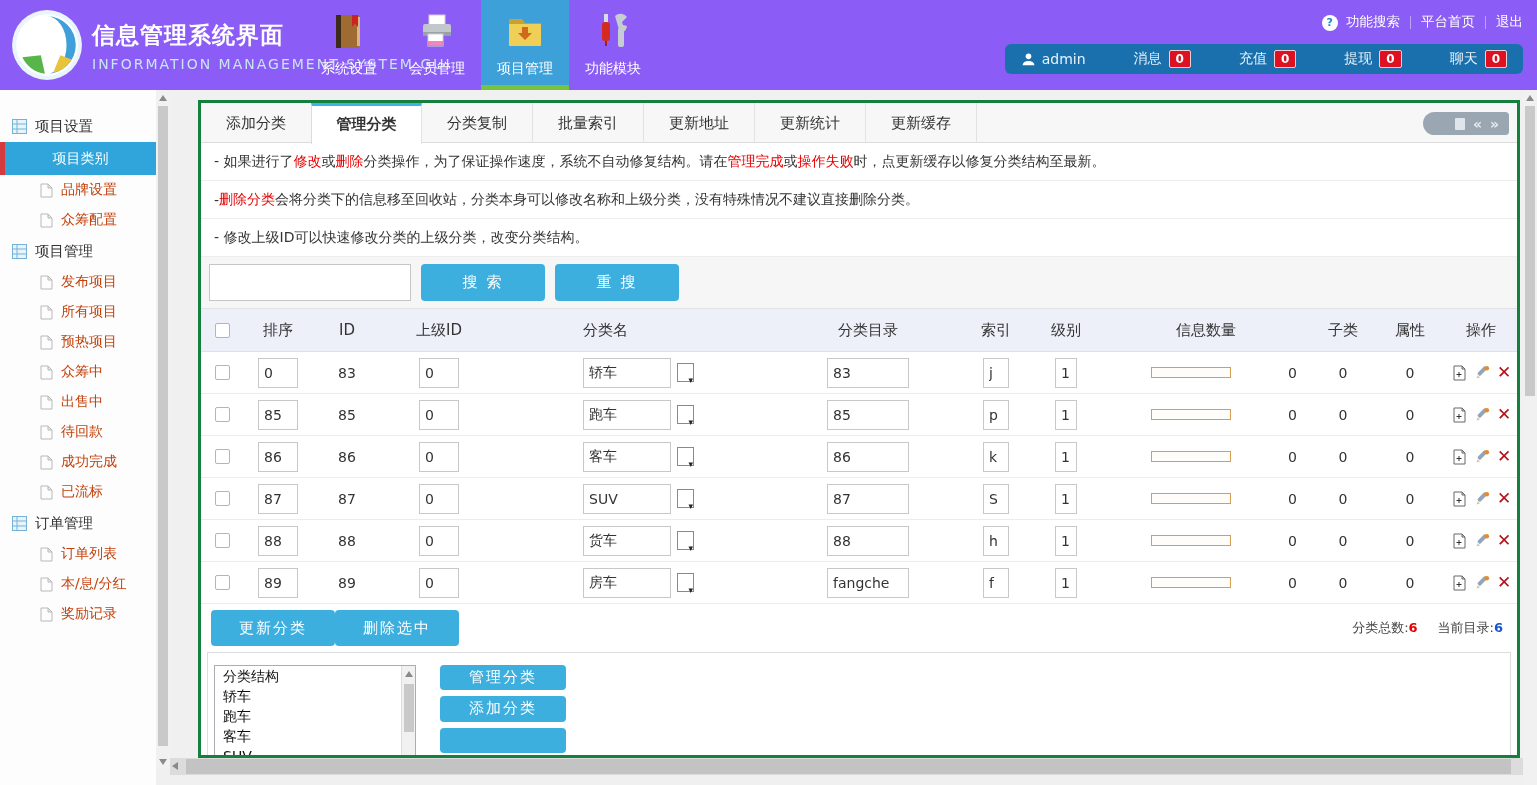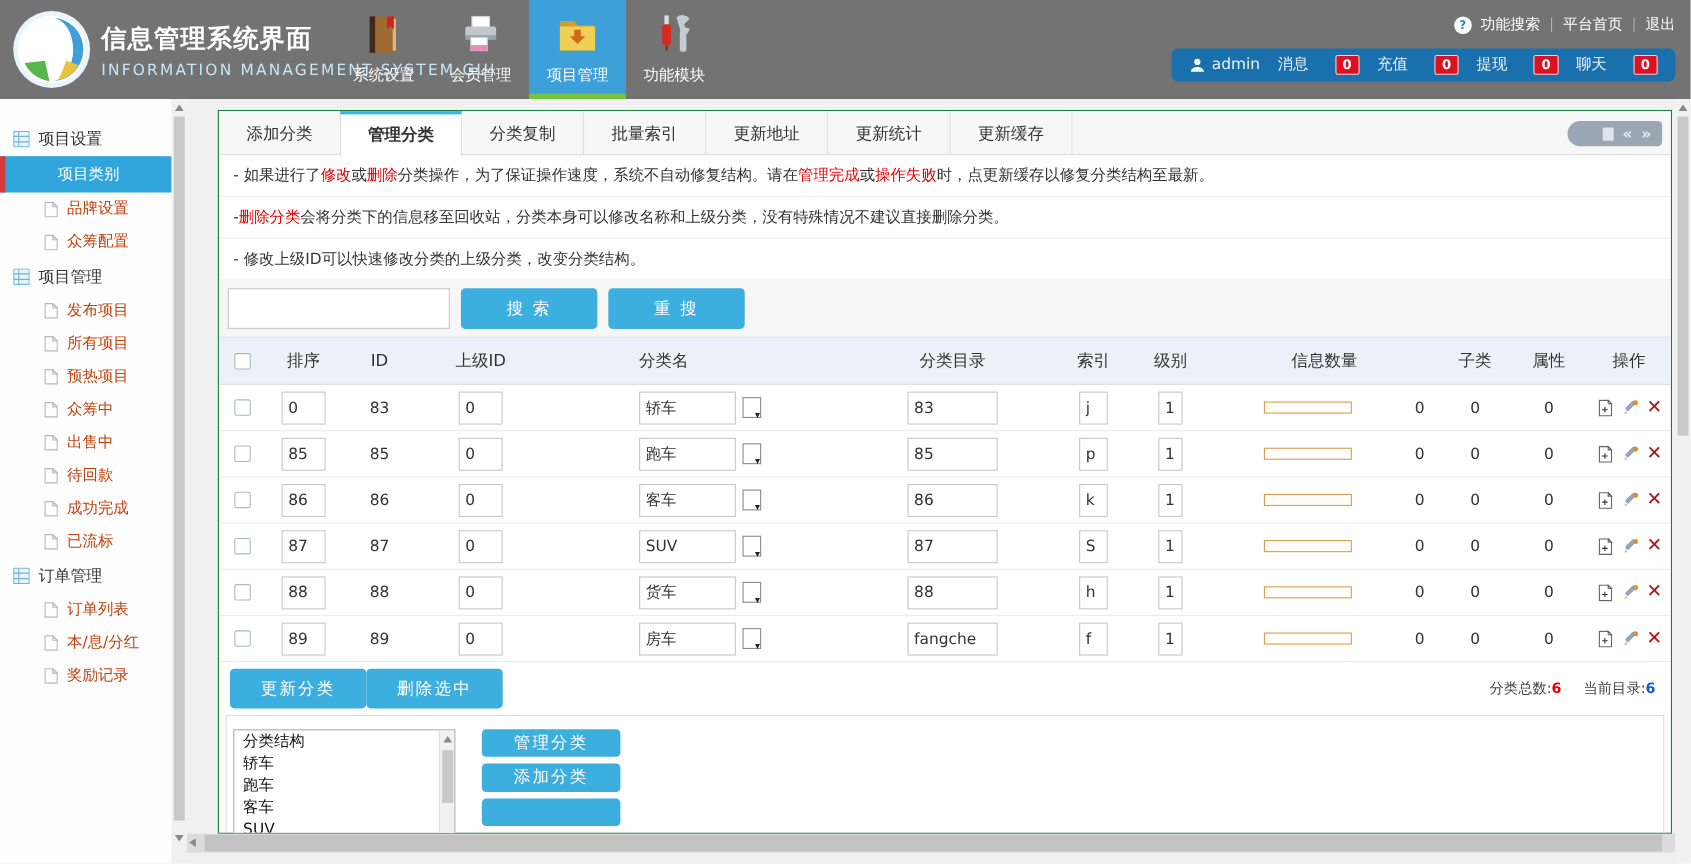--- a/index.html
+++ b/index.html
@@ -1,59 +1,59 @@
 <!DOCTYPE html>
 <html><head>
 <meta charset="utf-8">
 <style>
   * { margin:0; padding:0; box-sizing:border-box; }
   html,body { width:1537px; height:785px; overflow:hidden;
     font-family:"DejaVu Sans","Liberation Sans",sans-serif; background:#f0f0f0; }
   .app { position:relative; width:1537px; height:785px; }
 
   
-  .header { position:absolute; left:0; top:0; width:1537px; height:90px; background:#737373; }
+  .header { position:absolute; left:0; top:0; width:1537px; height:90px; background:#8b5cf6; }
   .logo { position:absolute; left:10px; top:8px; width:74px; height:74px; }
   .title-block { position:absolute; left:92px; top:20px; color:#fff; }
   .title-block .t { font-size:23px; font-weight:bold; letter-spacing:1px; }
   .title-block .s { font-size:14px; color:#c9e4f4; letter-spacing:2px; margin-top:5px; }
   .nav { position:absolute; left:305px; top:0; height:90px; display:flex; }
   .nav-item { width:88px; height:90px; text-align:center; padding-top:9px; position:relative; cursor:pointer; }
   .nav-item .ni { height:46px; display:flex; align-items:center; justify-content:center; }
   .nav-item .nl { color:#fff; font-size:14px; margin-top:5px; }
   .nav-item.active { background:#3da0d9; }
   .nav-item.active::after { content:""; position:absolute; left:0; bottom:0; width:100%; height:5px; background:#76c33d; }
   .header-right { position:absolute; right:14px; top:13px; text-align:right; }
   .top-links { display:flex; align-items:center; justify-content:flex-end; color:#fff; font-size:13.5px; gap:10px; }
   .top-links .sep { width:1px; height:13px; background:rgba(255,255,255,.45); }
   .help-ic { display:inline-block; width:16px; height:16px; line-height:16px; border-radius:50%;
     background:#fff; color:#2287c8; font-size:11px; font-weight:bold; text-align:center; margin-right:4px; }
   .link { cursor:pointer; }
   .user-bar { margin-top:13px; display:inline-flex; align-items:center; height:30px; background:#1a70ad;
     border-radius:6px; padding:0 16px; gap:16px; color:#e8f2fa; font-size:14px; }
   .user-name { display:inline-flex; align-items:center; gap:6px; }
-  .u-item { display:inline-flex; align-items:flex-start; gap:24px; cursor:pointer; }
+  .u-item { display:inline-flex; align-items:flex-start; gap:7px; cursor:pointer;margin-left:32px; }
   .badge { background:#dd1122; color:#fff; font-size:12px; font-weight:bold; padding:1px 6px; border-radius:2px; border:1px solid #f3d0d0; }
 
   
   .sidebar { position:absolute; left:0; top:90px; width:156px; height:695px; background:#fdfdfd; padding-top:20px; }
   .sec-title { display:flex; align-items:center; gap:8px; height:32px; padding-left:12px; font-size:14.5px; color:#333; cursor:pointer; }
   .s-item { display:flex; align-items:center; gap:8px; height:30px; padding-left:40px; font-size:14px; color:#c2410c; cursor:pointer; }
   .s-item.active { padding-left:0; justify-content:center; background:#30a5dc; color:#fff; height:33px;
     border-left:5px solid #d43a3e; }
   .sb-v { position:absolute; left:156px; top:90px; width:14px; height:678px; background:#f1f1f1; }
   .sb-v .thumb { position:absolute; left:2px; top:16px; width:10px; height:640px; background:#c9c9c9; }
   .arr-up { width:0; height:0; border-left:4px solid transparent; border-right:4px solid transparent; border-bottom:6px solid #8a8a8a; margin:5px auto; }
   .arr-dn { width:0; height:0; border-left:4px solid transparent; border-right:4px solid transparent; border-top:6px solid #8a8a8a; margin:5px auto; }
   .sb-v .arr-dn { position:absolute; bottom:3px; left:3px; margin:0; }
 
   
   .content { position:absolute; left:170px; top:90px; width:1353px; height:695px; background:#f0f0f0; }
   .panel { position:absolute; left:28px; top:10px; width:1322px; height:658px; background:#fff;
-    border:1px solid #15803d; overflow:hidden; }
+    border:3px solid #15803d; overflow:hidden; }
 
   
   .tabs { position:relative; height:40px; background:#f7f7f7; border-bottom:1px solid #dcdcdc; display:flex; }
   .tab { width:111px; height:40px; line-height:40px; text-align:center; font-size:15px; color:#333;
     border-right:1px solid #e3e3e3; cursor:pointer; }
   .tab.active { background:#fff; border-top:3px solid #3ab5e6; line-height:36px; font-weight:bold;
     border-left:1px solid #dcdcdc; margin-left:-1px; height:41px; }
   .tab-corner { position:absolute; right:8px; top:9px; width:86px; height:23px; background:#9aa6b2;
     border-radius:12px 4px 4px 12px; display:flex; align-items:center; justify-content:flex-end;
     gap:8px; padding-right:10px; color:#e6ebf0; cursor:pointer; }

